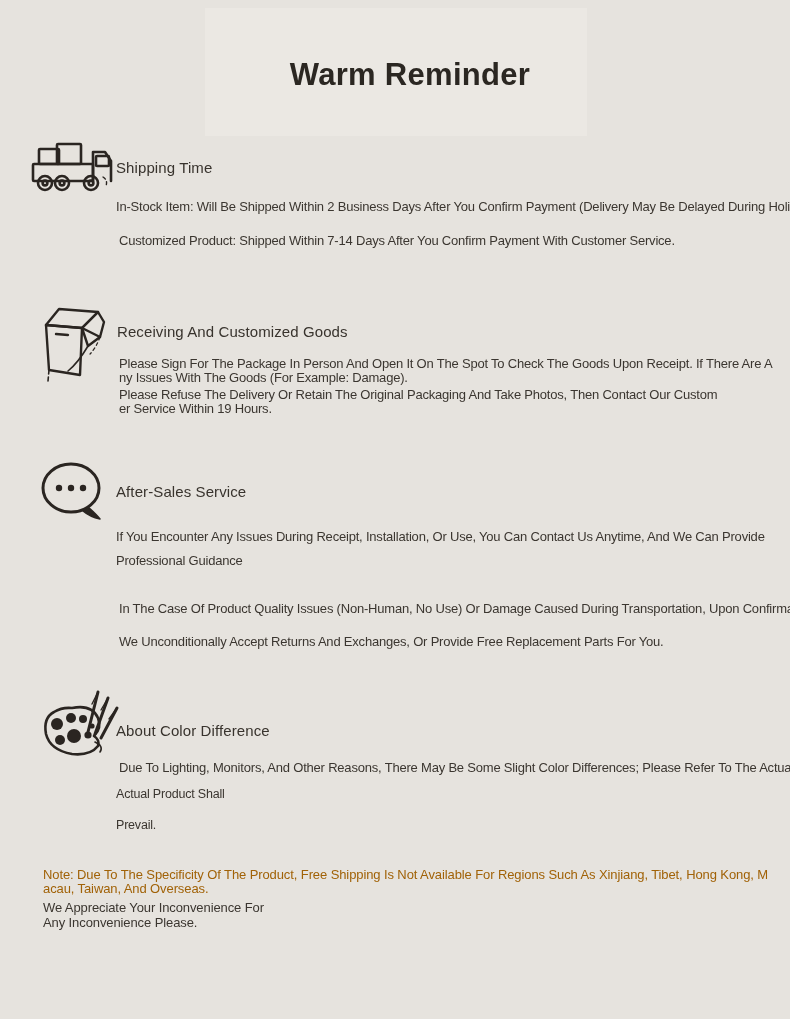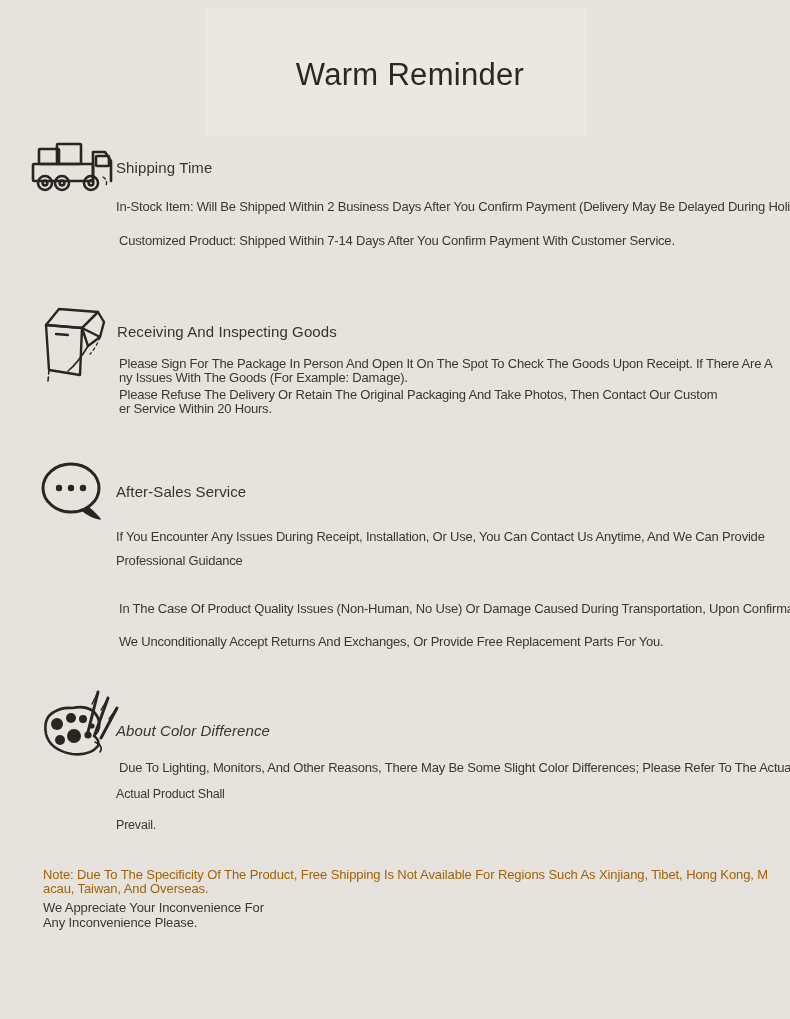--- a/index.html
+++ b/index.html
@@ -12,21 +12,21 @@
     overflow: hidden;
   }
   .abs { position: absolute; }
   .title-backdrop {
     left: 205px; top: 8px; width: 382px; height: 128px;
     background: #ebe8e3;
   }
   .page-title {
     left: 30px; top: 57px; width: 760px;
     text-align: center;
-    font-size: 31px; font-weight: normal;
+    font-size: 31px; font-weight: bold;
     color: #2b2722;
     letter-spacing: 0.3px;
     font-family: "Liberation Sans", sans-serif;
   }
   .section-heading {
     font-size: 15px;
     color: #38332d;
     letter-spacing: 0.1px;
   }
   .body-line {
@@ -84,25 +84,25 @@
     <path d="M8 24 L44 27 L42 74 L11 69 Z"></path>
     <path d="M8 24 L21 8 L60 11 L44 27 Z"></path>
     <path d="M60 11 L66 21 L62 36 L50 45 L44 27 Z"></path>
     <path d="M44 27 L62 36"></path>
     <line x1="18" y1="33" x2="30" y2="34"></line>
     <path d="M50 45 Q40 62 30 70" stroke-width="1.6"></path>
     <path d="M11 69 L10 80" stroke-width="1.6" stroke-dasharray="4 3"></path>
     <path d="M62 36 Q58 47 52 53" stroke-width="1.2" stroke-dasharray="3 3"></path>
   </svg>
 </div>
-<div class="abs section-heading" style="left:117px; top:323px;">Receiving And Inspecting Goods</div>
+<div class="abs section-heading" style="left:117px; top:323px;">Receiving And Customized Goods</div>
 <div class="abs body-line" style="left:119px; top:356px;">Please Sign For The Package In Person And Open It On The Spot To Check The Goods Upon Receipt. If There Are A</div>
 <div class="abs body-line" style="left:119px; top:370px;">ny Issues With The Goods (For Example: Damage).</div>
 <div class="abs body-line" style="left:119px; top:387px;">Please Refuse The Delivery Or Retain The Original Packaging And Take Photos, Then Contact Our Custom</div>
-<div class="abs body-line" style="left:119px; top:401px;">er Service Within 20 Hours.</div>
+<div class="abs body-line" style="left:119px; top:401px;">er Service Within 19 Hours.</div>
 
 <div class="abs icon" style="left:38px; top:460px;">
   <svg width="72" height="64" viewBox="0 0 72 64" fill="none" stroke="#2a2521" stroke-width="3" stroke-linecap="round" stroke-linejoin="round">
     <ellipse cx="33" cy="28" rx="28" ry="24"></ellipse>
     <path d="M50 47 Q58 54 62 59 Q52 57 45 51" fill="#2a2521" stroke-width="1.5"></path>
     <circle cx="21" cy="28" r="3.2" fill="#2a2521" stroke="none"></circle>
     <circle cx="33" cy="28" r="3.2" fill="#2a2521" stroke="none"></circle>
     <circle cx="45" cy="28" r="3.2" fill="#2a2521" stroke="none"></circle>
   </svg>
 </div>
@@ -124,21 +124,21 @@
     <circle cx="52" cy="40" r="2.6" fill="#2a2521" stroke="none"></circle>
     <path d="M48 46 L58 6" stroke-width="3"></path>
     <path d="M58 6 L52 18" stroke-width="1.4"></path>
     <path d="M55 48 L68 12" stroke-width="3"></path>
     <path d="M68 12 L61 24" stroke-width="1.4"></path>
     <path d="M61 52 L77 22" stroke-width="3"></path>
     <path d="M77 22 L69 33" stroke-width="1.4"></path>
     <path d="M55 56 Q64 60 60 66" stroke-width="1.6"></path>
   </svg>
 </div>
-<div class="abs section-heading" style="left:116px; top:722px;font-style:italic;">About Color Difference</div>
+<div class="abs section-heading" style="left:116px; top:722px;">About Color Difference</div>
 <div class="abs body-line clip" style="left:119px; top:760px;">Due To Lighting, Monitors, And Other Reasons, There May Be Some Slight Color Differences; Please Refer To The Actual</div>
 <div class="abs body-line small-line" style="left:116px; top:787px;">Actual Product Shall</div>
 <div class="abs body-line small-line" style="left:116px; top:798px;margin-top:20px;">Prevail.</div>
 
 <div class="abs note-red" style="left:43px; top:867px;">Note: Due To The Specificity Of The Product, Free Shipping Is Not Available For Regions Such As Xinjiang, Tibet, Hong Kong, M</div>
 <div class="abs note-red" style="left:43px; top:881px;">acau, Taiwan, And Overseas.</div>
 <div class="abs note-dark" style="left:43px; top:900px;">We Appreciate Your Inconvenience For</div>
 <div class="abs note-dark" style="left:43px; top:915px;">Any Inconvenience Please.</div>
 
 </body></html>

